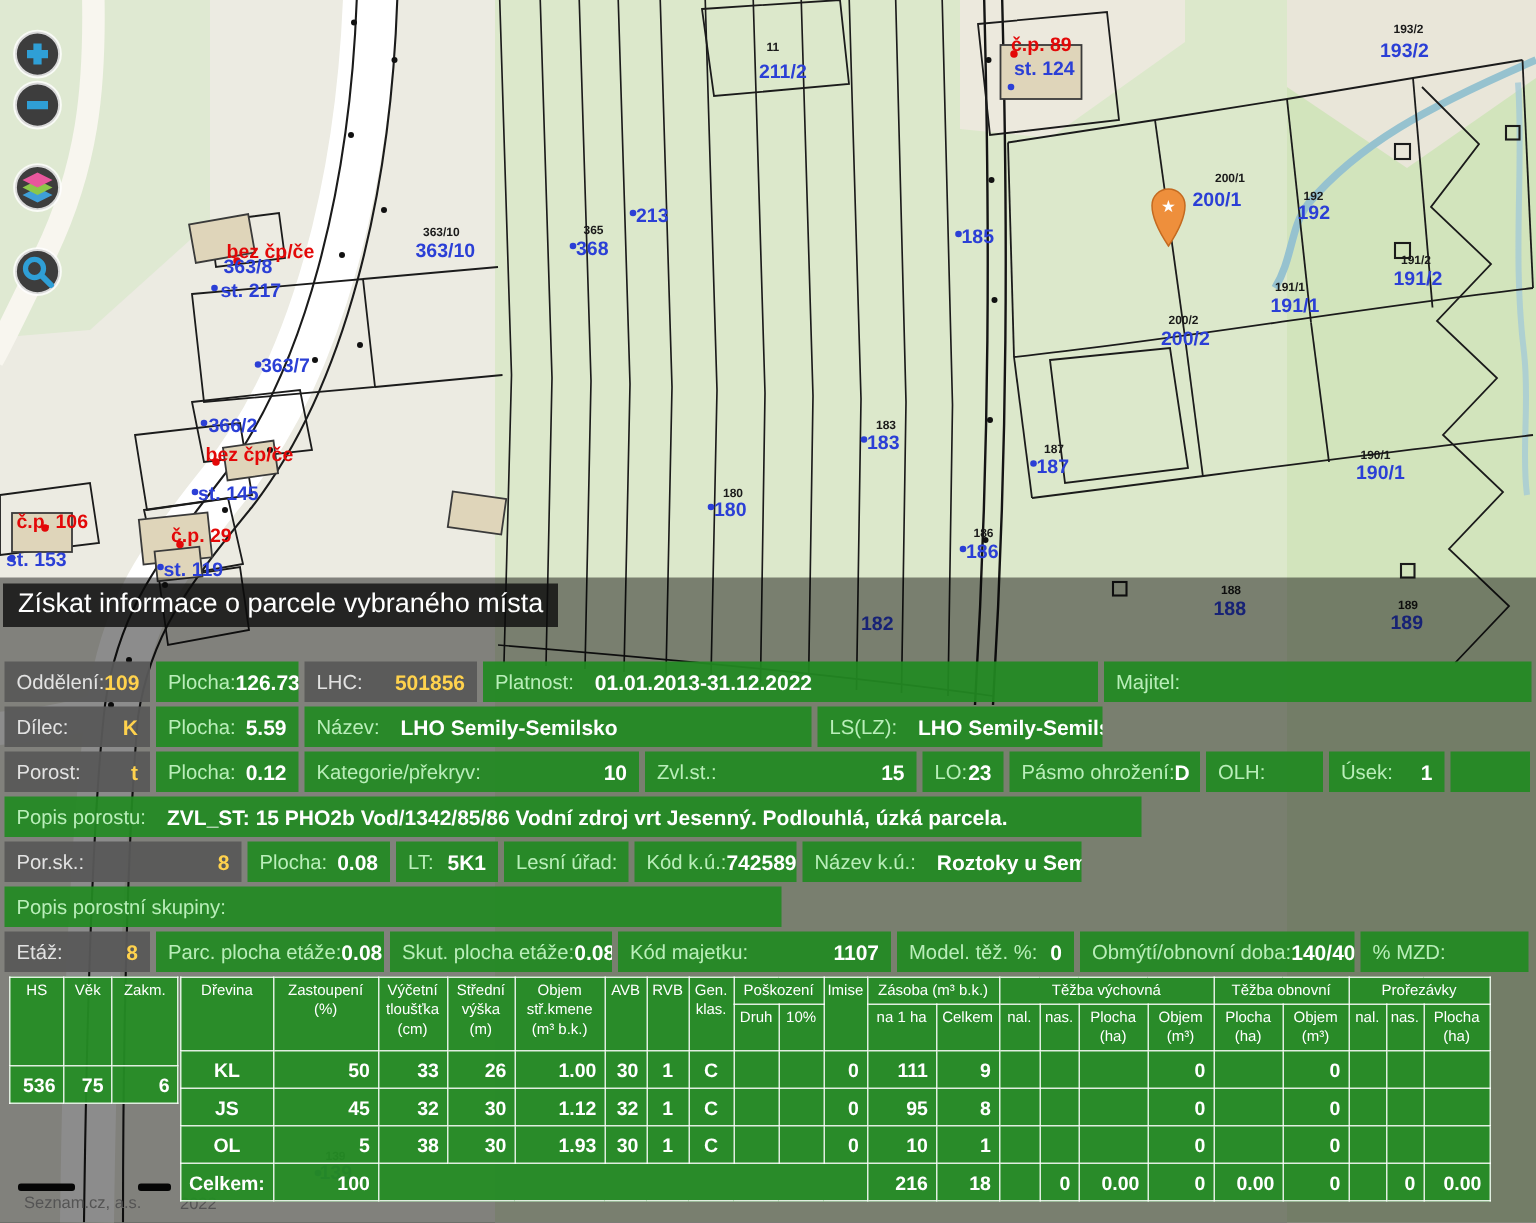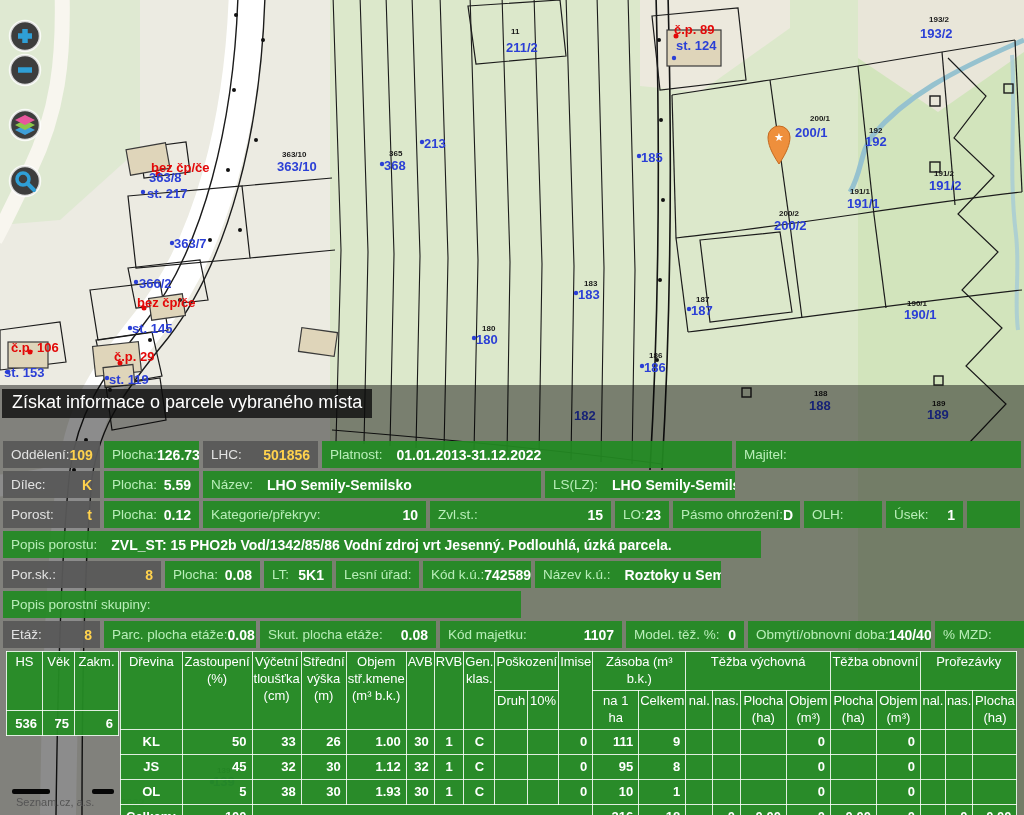--- a/index.html
+++ b/index.html
@@ -28,21 +28,21 @@
         padding:0 8px;box-sizing:border-box;font-size:13.5px;color:#fff;overflow:hidden;}
   .cell .lbl{color:#b9eeb9;white-space:nowrap;}
   .cell .val{font-weight:bold;font-size:14px;margin-left:auto;white-space:nowrap;color:#fff;}
   .cell.lv .val{margin-left:14px;}
   .cell.gray{background:rgba(88,88,88,0.95);}
   .cell.gray .lbl{color:#e2e2e2;}
   .cell.gray .val{color:#ffd24d;}
   
   table.t{position:absolute;border-collapse:collapse;table-layout:fixed;
           background:rgba(37,140,37,0.95);color:#fff;z-index:10;}
-  table.t th{border:1px solid rgba(255,255,255,0.85);font-weight:normal;font-size:13px;
+  table.t th{border:1px solid rgba(255,255,255,0.85);font-weight:normal;font-size:10px;
              text-align:center;vertical-align:top;padding:2px 1px;line-height:1.3;overflow:hidden;}
   table.t td{border:1px solid rgba(255,255,255,0.85);font-size:13px;font-weight:bold;
              text-align:right;padding:1px 5px;height:22px;overflow:hidden;}
   table.t td.ctr{text-align:center;}
   table.t td.lft{text-align:left;}
   #tA th{height:54px;}
 </style>
 </head>
 <body>
 
@@ -407,21 +407,21 @@
 
     <div class="row" style="top:621px">
       <div class="cell gray" style="width:97px">
           <span class="lbl">Etáž:</span>
           <span class="val">8</span>
         </div>
       <div class="cell" style="width:152px">
           <span class="lbl">Parc. plocha etáže:</span>
           <span class="val">0.08</span>
         </div>
-      <div class="cell" style="width:176px">
+      <div class="cell" style="width:148px">
           <span class="lbl">Skut. plocha etáže:</span>
           <span class="val">0.08</span>
         </div>
       <div class="cell" style="width:182px">
           <span class="lbl">Kód majetku:</span>
           <span class="val">1107</span>
         </div>
       <div class="cell" style="width:118px">
           <span class="lbl">Model. těž. %:</span>
           <span class="val">0</span>

